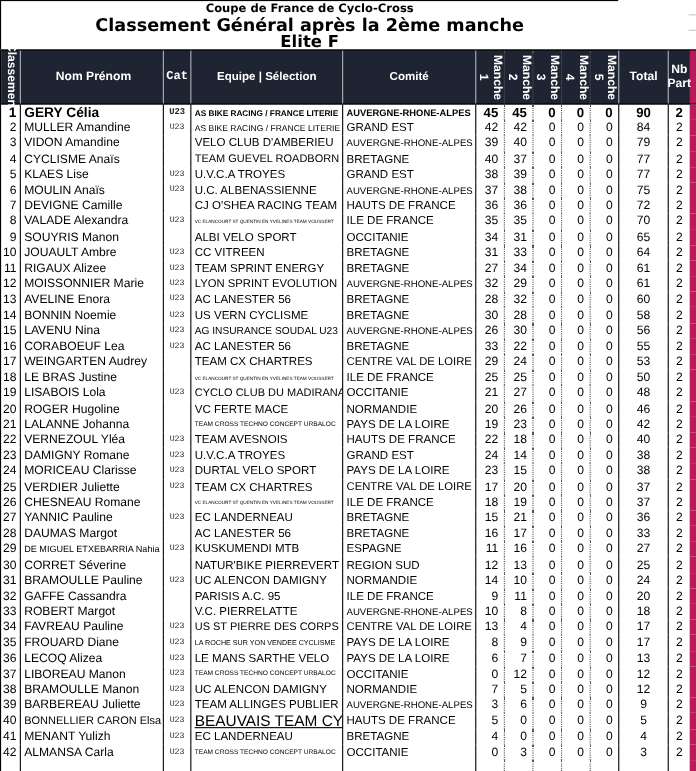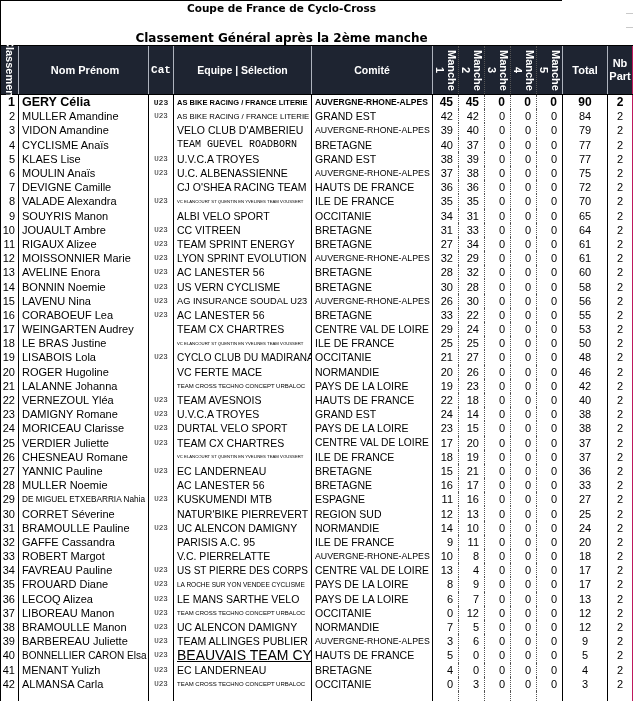--- a/index.html
+++ b/index.html
@@ -4,23 +4,23 @@
 <style>
   :root { --header-bg:#1e2431; --header-fg:#ffffff; }
   * { margin:0; padding:0; box-sizing:border-box; }
   body { background:#ffffff; font-family:"Liberation Sans", sans-serif; }
   .sheet { position:relative; width:633px; height:701px; background:#fff; overflow:hidden; }
 
   
   .title-block { position:absolute; left:0; top:0; width:562px; height:45px;
     border-top:1px solid #000; border-left:1px solid #000;
     display:flex; flex-direction:column; align-items:center; justify-content:flex-start;
-    font-family:"DejaVu Sans", sans-serif; color:#000;gap:16px; }
+    font-family:"DejaVu Sans", sans-serif; color:#000; }
   .title-1 { font-size:10.5px; font-weight:bold; line-height:13px; margin-top:1px; }
-  .title-2 { font-size:12px;   font-weight:bold; line-height:15px; }
+  .title-2 { font-size:16px;   font-weight:bold; line-height:15px; }
   .title-3 { font-size:15px;   font-weight:bold; line-height:17px; }
 
   .tick { position:absolute; right:0; width:7px; height:1px; background:#c9c9c9; }
 
   
   .grid { position:absolute; left:0; top:45px; width:633px; height:656px;
     display:flex; flex-direction:column; border-left:1px solid #000; }
 
   .thead { height:50px; flex:none; display:flex; background:var(--header-bg);
     border-top:1px solid #000; border-bottom:1px solid #000; }
@@ -39,21 +39,21 @@
 
   
   .c-rank  { width:18px;  justify-content:flex-end; padding-right:3px; border-right:1px solid #000; font-size:11px; }
   .c-name  { width:130px; padding-left:3px;  border-right:1px solid #000; font-size:11px; }
   .c-cat   { width:25px;  justify-content:center; border-right:1px solid #000; font-size:7.5px; color:#222;font-family:Liberation Mono, monospace; }
   .c-team  { width:138px; padding-left:3px;  border-right:1px solid #000; font-size:10.5px; }
   .c-com   { width:121px; padding-left:3px;  border-right:1px solid #000; font-size:10.5px; }
   .c-m     { width:26px;  justify-content:flex-end; padding-right:5px; font-size:11px; border-right:1px dotted #555; }
   .c-m.last{ border-right:1px solid #000; }
   .c-total { width:45px;  justify-content:center; border-right:1px solid #000; font-size:11px; }
-  .c-nb    { width:25px;  justify-content:center; border-right:1px solid #be185d; font-size:11px; }
+  .c-nb    { width:25px;  justify-content:center; border-right:6px solid #be185d; font-size:11px; }
 
   .tr.lead { font-weight:bold; }
   .tr.lead .c-rank, .tr.lead .c-name { font-size:12.5px; }
   .tr.lead .c-m, .tr.lead .c-total, .tr.lead .c-nb { font-size:12px; }
   .tr.lead .c-cat { font-size:8px; }
   .tr.filler { flex:1; height:auto; }
 </style>
 </head>
 <body>
 
@@ -202,21 +202,21 @@
     <div class="td c-rank">
             <span class="v">4</span>
           </div>
     <div class="td c-name">
             <span class="v fit">CYCLISME Anaïs</span>
           </div>
     <div class="td c-cat">
             <span class="v"></span>
           </div>
     <div class="td c-team">
-            <span class="v fit" style="font-size: 10px; font-family: Liberation Mono, monospace;">TEAM GUEVEL ROADBORN</span>
+            <span class="v fit" style="font-size: 10px;">TEAM GUEVEL ROADBORN</span>
           </div>
     <div class="td c-com">
             <span class="v fit">BRETAGNE</span>
           </div>
     <div class="td c-m">
             <span class="v">40</span>
           </div>
     <div class="td c-m">
             <span class="v">37</span>
           </div>
@@ -1108,21 +1108,21 @@
           </div>
     <div class="td c-nb">
             <span class="v">2</span>
           </div>
   </div>
         <div class="tr">
     <div class="td c-rank">
             <span class="v">28</span>
           </div>
     <div class="td c-name">
-            <span class="v fit">MULLER Noemie</span>
+            <span class="v fit">DAUMAS Margot</span>
           </div>
     <div class="td c-cat">
             <span class="v"></span>
           </div>
     <div class="td c-team">
             <span class="v fit">AC LANESTER 56</span>
           </div>
     <div class="td c-com">
             <span class="v fit">BRETAGNE</span>
           </div>

